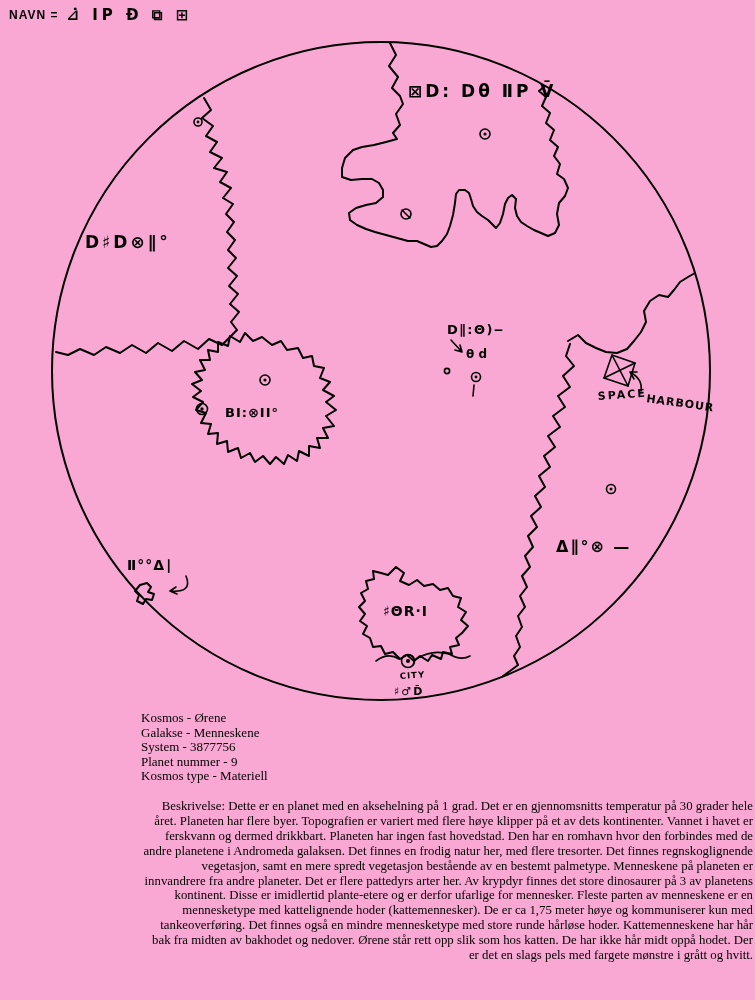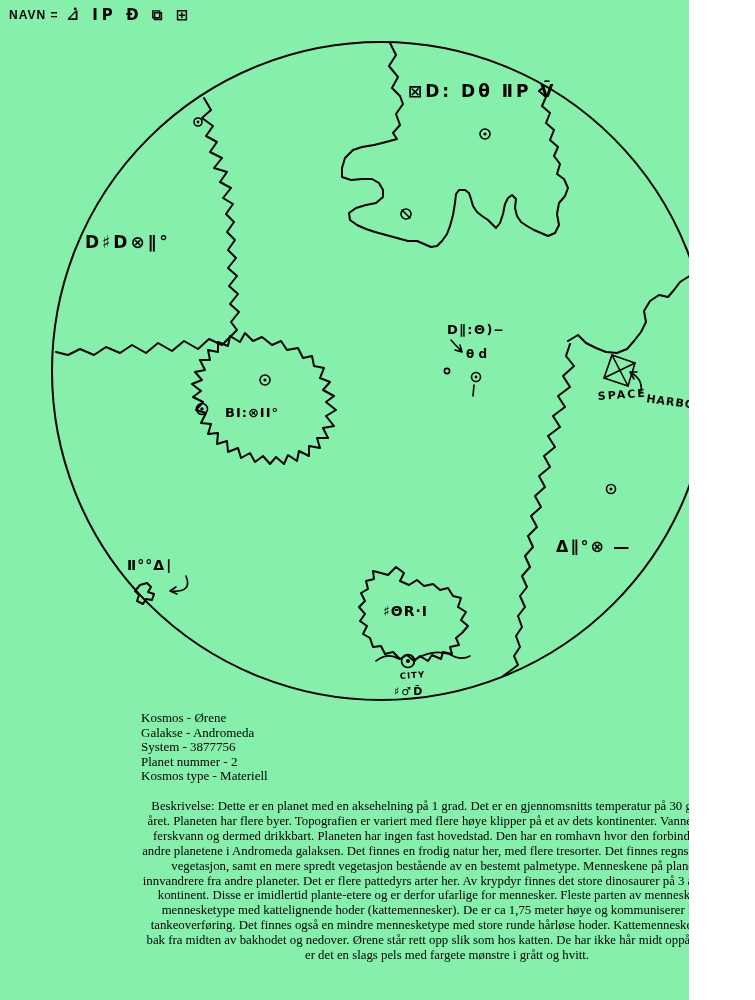--- a/index.html
+++ b/index.html
@@ -1,29 +1,29 @@
 <!DOCTYPE html>
 <html><head>
 <meta charset="utf-8">
 <style>
   html,body{margin:0;padding:0;background:#fff;}
-  #page{position:relative;width:689px;height:1000px;background:#86efac;overflow:hidden;
+  #page{position:relative;width:755px;height:1000px;background:#f9a8d4;overflow:hidden;
         font-family:"Liberation Serif",serif;color:#000;}
   #hdr{position:absolute;left:9px;top:6px;display:flex;align-items:center;gap:8px;}
   #hdr .lbl{font-family:"Liberation Sans",sans-serif;font-weight:bold;font-size:12px;letter-spacing:1px;}
   #hdr .glyphs{font-family:"DejaVu Sans",sans-serif;font-weight:bold;font-size:15px;letter-spacing:4px;}
   svg{position:absolute;left:0;top:0;}
   svg path, svg circle, svg polygon, svg line{vector-effect:non-scaling-stroke;}
   .coast{fill:none;stroke:#000;stroke-width:2;stroke-linejoin:round;stroke-linecap:round;}
   .thin{fill:none;stroke:#000;stroke-width:1.6;stroke-linejoin:round;stroke-linecap:round;}
   .glyphtxt{font-family:"DejaVu Sans",sans-serif;font-weight:bold;fill:#000;}
   .handtxt{font-family:"DejaVu Sans",sans-serif;font-weight:bold;fill:#000;}
   #meta{position:absolute;left:141px;top:711px;font-size:13px;line-height:14.6px;}
   #desc{position:absolute;left:141px;top:799px;width:612px;font-size:12.8px;line-height:14.9px;
-        text-align:center;}
+        text-align:right;}
 </style>
 </head>
 <body>
 <div id="page">
 
   <div id="hdr">
     <span class="lbl">NAVN =</span>
     <span class="glyphs">⊿̇ ΙΡ Ð ⧉ ⊞</span>
   </div>
 
@@ -101,21 +101,21 @@
     <text x="408" y="97" class="glyphtxt" font-size="17" letter-spacing="3">⊠D: Dθ ⅡP V̄</text>
     <text x="85" y="248" class="glyphtxt" font-size="17" letter-spacing="3">D♯D⊗∥°</text>
     <text x="225" y="417" class="glyphtxt" font-size="13" letter-spacing="1">ΒΙ:⊗ΙΙ°</text>
     <text x="556" y="552" class="glyphtxt" font-size="16" letter-spacing="2">Δ∥°⊗ —</text>
     <text x="127" y="570" class="glyphtxt" font-size="14" letter-spacing="1">Ⅱ°°Δ∣</text>
     <text x="383" y="616" class="glyphtxt" font-size="14" letter-spacing="1">♯ΘR·Ι</text>
   </svg>
 
   <div id="meta">
     <div>Kosmos - Ørene</div>
-    <div>Galakse - Andromeda</div>
+    <div>Galakse - Menneskene</div>
     <div>System - 3877756</div>
-    <div>Planet nummer - 2</div>
+    <div>Planet nummer - 9</div>
     <div>Kosmos type - Materiell</div>
   </div>
 
   <div id="desc">Beskrivelse: Dette er en planet med en aksehelning på 1 grad. Det er en gjennomsnitts temperatur på  30 grader hele året. Planeten har flere byer.  Topografien er variert med flere høye klipper på et av dets kontinenter.  Vannet i havet er ferskvann og dermed drikkbart. Planeten har ingen fast hovedstad. Den har en romhavn hvor den forbindes med de andre planetene i Andromeda galaksen. Det finnes en frodig natur her, med flere tresorter. Det finnes regnskoglignende vegetasjon, samt en mere spredt vegetasjon bestående av en bestemt palmetype. Menneskene på planeten er innvandrere fra andre planeter. Det er flere pattedyrs arter her. Av krypdyr finnes det store dinosaurer på 3 av planetens kontinent. Disse er imidlertid plante-etere og er derfor ufarlige for mennesker. Fleste parten av menneskene er en mennesketype med kattelignende hoder (kattemennesker). De er ca 1,75 meter høye og kommuniserer kun med tankeoverføring. Det finnes også en mindre mennesketype med store runde hårløse hoder. Kattemenneskene har hår bak fra midten av bakhodet og nedover. Ørene står rett opp slik som hos katten. De har ikke hår midt oppå hodet. Der er det en slags pels med fargete mønstre i grått og hvitt.</div>
 
 </div>
 
 </body></html>

